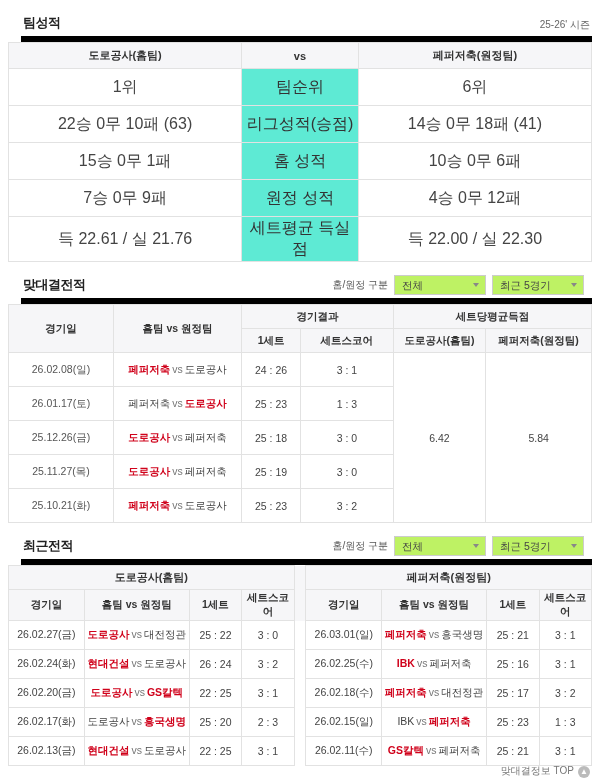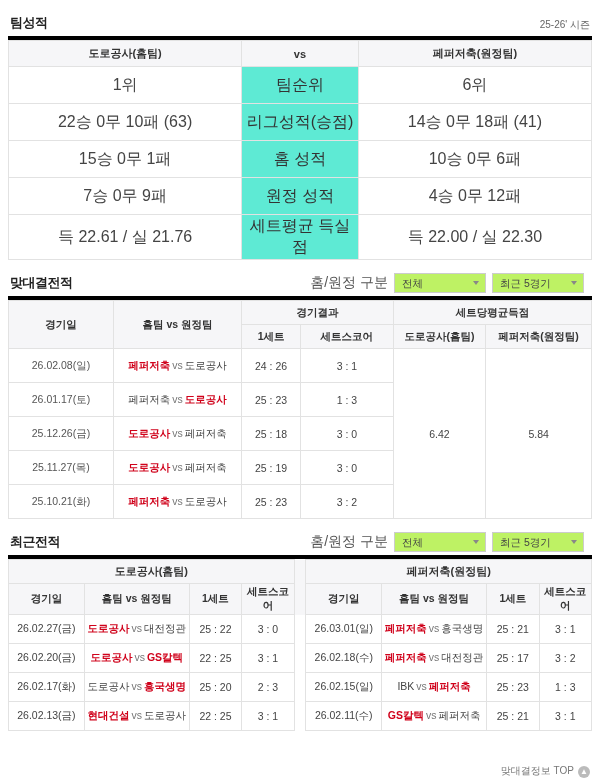--- a/index.html
+++ b/index.html
@@ -12,23 +12,24 @@
   }
   body { width: 600px; min-height: 782px; position: relative; }
 
   .wrap { padding: 0 8px; }
 
   
   .sec-head {
     display: flex;
     align-items: flex-end;
     justify-content: space-between;
-    border-bottom: 4px solid #000000;
+    border-bottom: 6px solid #000000;
     padding: 0 2px 4px 2px;
     margin-top: 14px;
+    margin-left: 13px;
   }
   .sec-title {
     font-size: 13px;
     font-weight: bold;
     color: #222;
     letter-spacing: -0.5px;
   }
   .sec-sub {
     font-size: 10px;
     color: #666;
@@ -65,21 +66,21 @@
   
   .filters {
     display: flex;
     align-items: center;
     gap: 6px;
     position: absolute;
     right: 8px;
     bottom: 3px;
   }
   .filter-label {
-    font-size: 14px;
+    font-size: 10px;
     color: #555;
   }
   .select {
     position: relative;
     width: 92px;
     height: 20px;
     border: 1px solid #ccc;
     background: #bef264;
     font-size: 10.5px;
     color: #444;
@@ -330,20 +331,35 @@
         <td>3 : 0</td>
         <td class="divider-col"></td>
         <td>26.03.01(일)</td>
         <td>
           <span class="strong-red">페퍼저축</span><span class="vs-sep">vs</span><span class="plain-team">흥국생명</span>
         </td>
         <td>25 : 21</td>
         <td>3 : 1</td>
       </tr>
       <tr>
+        <td>26.02.24(화)</td>
+        <td>
+          <span class="strong-red">현대건설</span><span class="vs-sep">vs</span><span class="plain-team">도로공사</span>
+        </td>
+        <td>26 : 24</td>
+        <td>3 : 2</td>
+        <td class="divider-col"></td>
+        <td>26.02.25(수)</td>
+        <td>
+          <span class="strong-red">IBK</span><span class="vs-sep">vs</span><span class="plain-team">페퍼저축</span>
+        </td>
+        <td>25 : 16</td>
+        <td>3 : 1</td>
+      </tr>
+      <tr>
         <td>26.02.20(금)</td>
         <td>
           <span class="strong-red">도로공사</span><span class="vs-sep">vs</span><span class="strong-red">GS칼텍</span>
         </td>
         <td>22 : 25</td>
         <td>3 : 1</td>
         <td class="divider-col"></td>
         <td>26.02.18(수)</td>
         <td>
           <span class="strong-red">페퍼저축</span><span class="vs-sep">vs</span><span class="plain-team">대전정관</span>

